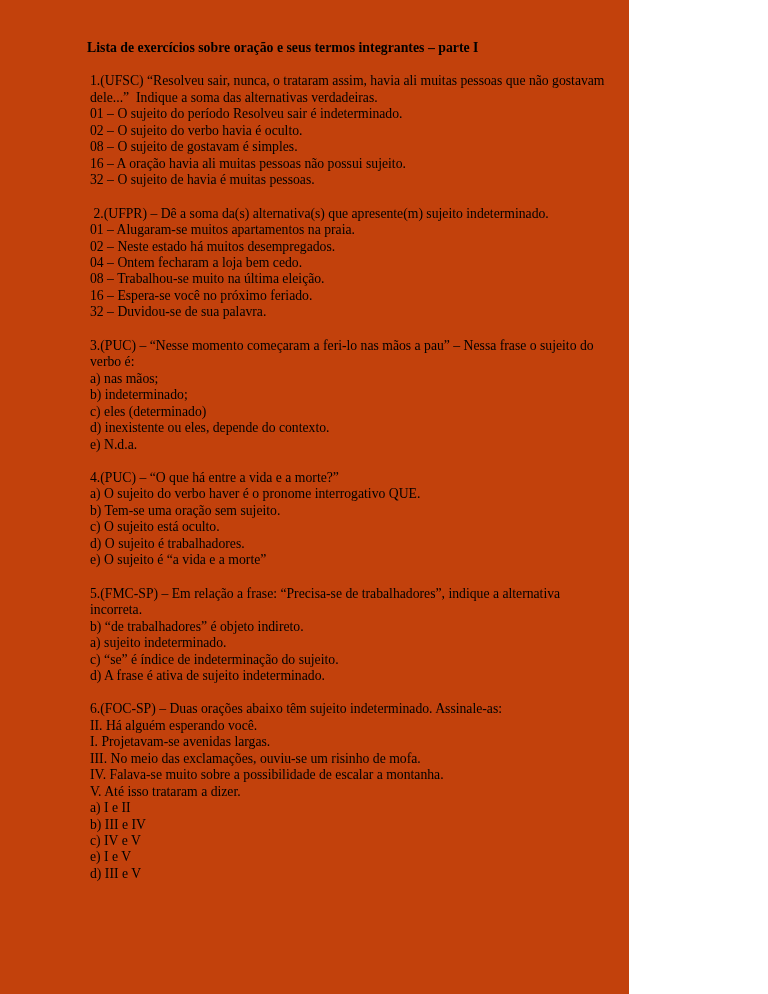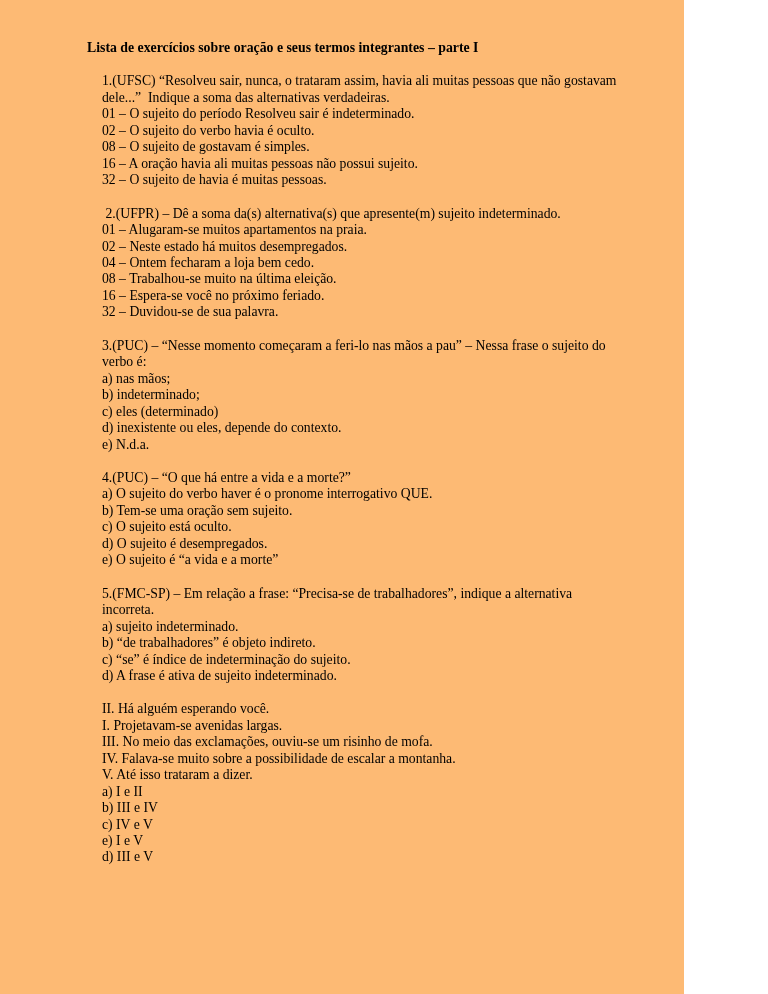--- a/index.html
+++ b/index.html
@@ -7,38 +7,38 @@
     padding: 0;
     background: #ffffff;
   }
   body {
     width: 768px;
     height: 994px;
     overflow: hidden;
   }
   .page {
     box-sizing: border-box;
-    width: 684px;
+    width: 629px;
     height: 994px;
     padding: 40px 96px 0 84px;
-    background: #fdba74;
+    background: #c2410c;
     font-family: "Liberation Serif", "DejaVu Serif", serif;
     font-size: 13.7px;
     line-height: 16.45px;
     color: #000000;
   }
   .title {
     font-weight: bold;
     margin: 0 0 17px 0;
     padding-left: 3px;
     white-space: pre;
     font-size: 13.8px;
   }
   .question {
-    margin: 0 0 17px 18px;
+    margin: 0 0 17px 6px;
   }
   .line {
     white-space: pre;
   }
 </style>
 </head>
 <body>
 
 <div class="page">
   <div class="title">Lista de exercícios sobre oração e seus termos integrantes – parte I</div>
@@ -68,32 +68,33 @@
         <div class="line">b) indeterminado;</div>
         <div class="line">c) eles (determinado)</div>
         <div class="line">d) inexistente ou eles, depende do contexto.</div>
         <div class="line">e) N.d.a.</div>
       </div>
       <div class="question">
         <div class="line">4.(PUC) – “O que há entre a vida e a morte?”</div>
         <div class="line">a) O sujeito do verbo haver é o pronome interrogativo QUE.</div>
         <div class="line">b) Tem-se uma oração sem sujeito.</div>
         <div class="line">c) O sujeito está oculto.</div>
-        <div class="line">d) O sujeito é desempregados.</div>
+        <div class="line">d) O sujeito é trabalhadores.</div>
         <div class="line">e) O sujeito é “a vida e a morte”</div>
       </div>
       <div class="question">
         <div class="line">5.(FMC-SP) – Em relação a frase: “Precisa-se de trabalhadores”, indique a alternativa</div>
         <div class="line">incorreta.</div>
+        <div class="line">b) “de trabalhadores” é objeto indireto.</div>
         <div class="line">a) sujeito indeterminado.</div>
-        <div class="line">b) “de trabalhadores” é objeto indireto.</div>
         <div class="line">c) “se” é índice de indeterminação do sujeito.</div>
         <div class="line">d) A frase é ativa de sujeito indeterminado.</div>
       </div>
       <div class="question">
+        <div class="line">6.(FOC-SP) – Duas orações abaixo têm sujeito indeterminado. Assinale-as:</div>
         <div class="line">II. Há alguém esperando você.</div>
         <div class="line">I. Projetavam-se avenidas largas.</div>
         <div class="line">III. No meio das exclamações, ouviu-se um risinho de mofa.</div>
         <div class="line">IV. Falava-se muito sobre a possibilidade de escalar a montanha.</div>
         <div class="line">V. Até isso trataram a dizer.</div>
         <div class="line">a) I e II</div>
         <div class="line">b) III e IV</div>
         <div class="line">c) IV e V</div>
         <div class="line">e) I e V</div>
         <div class="line">d) III e V</div>

